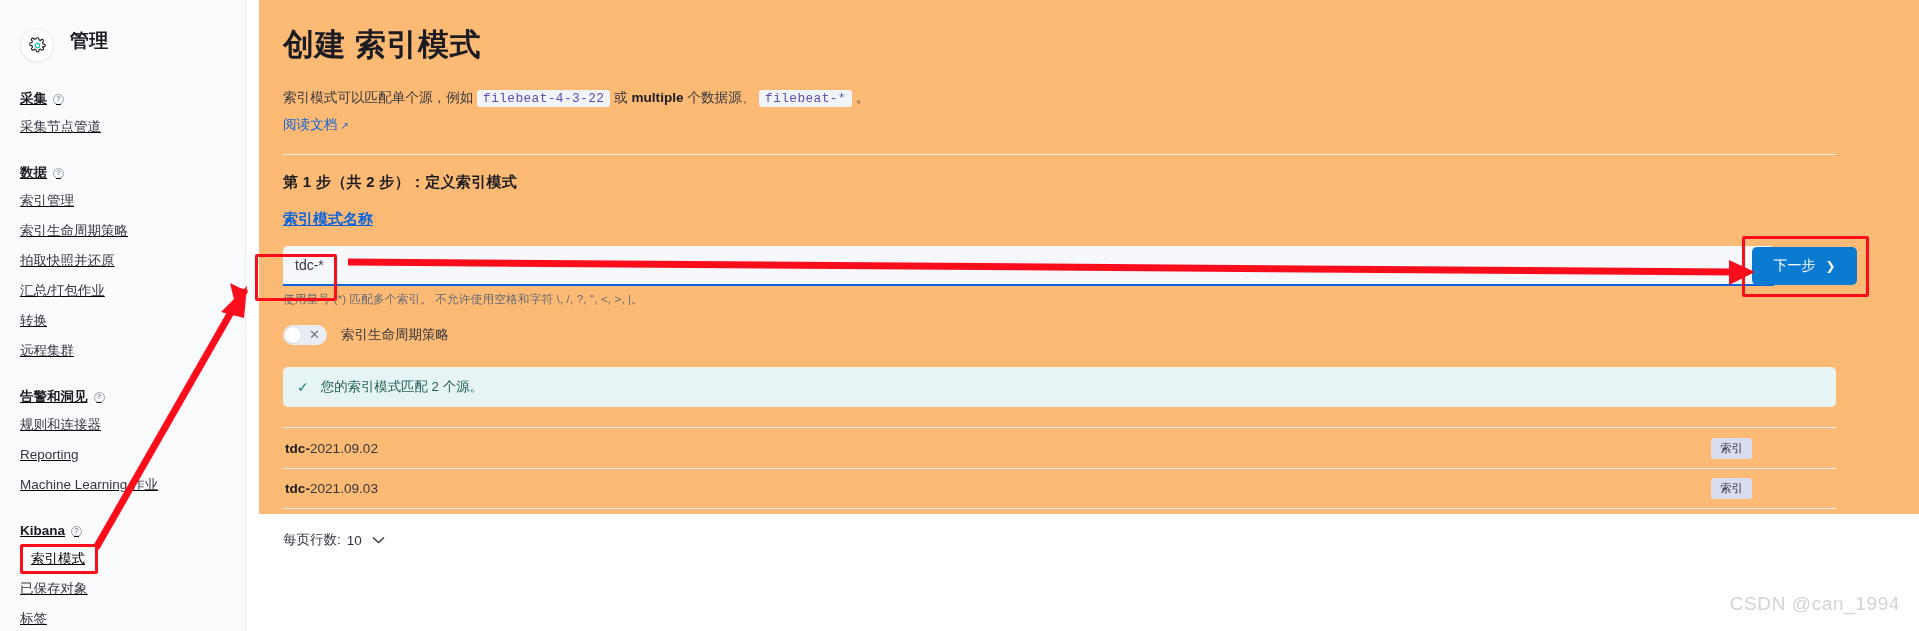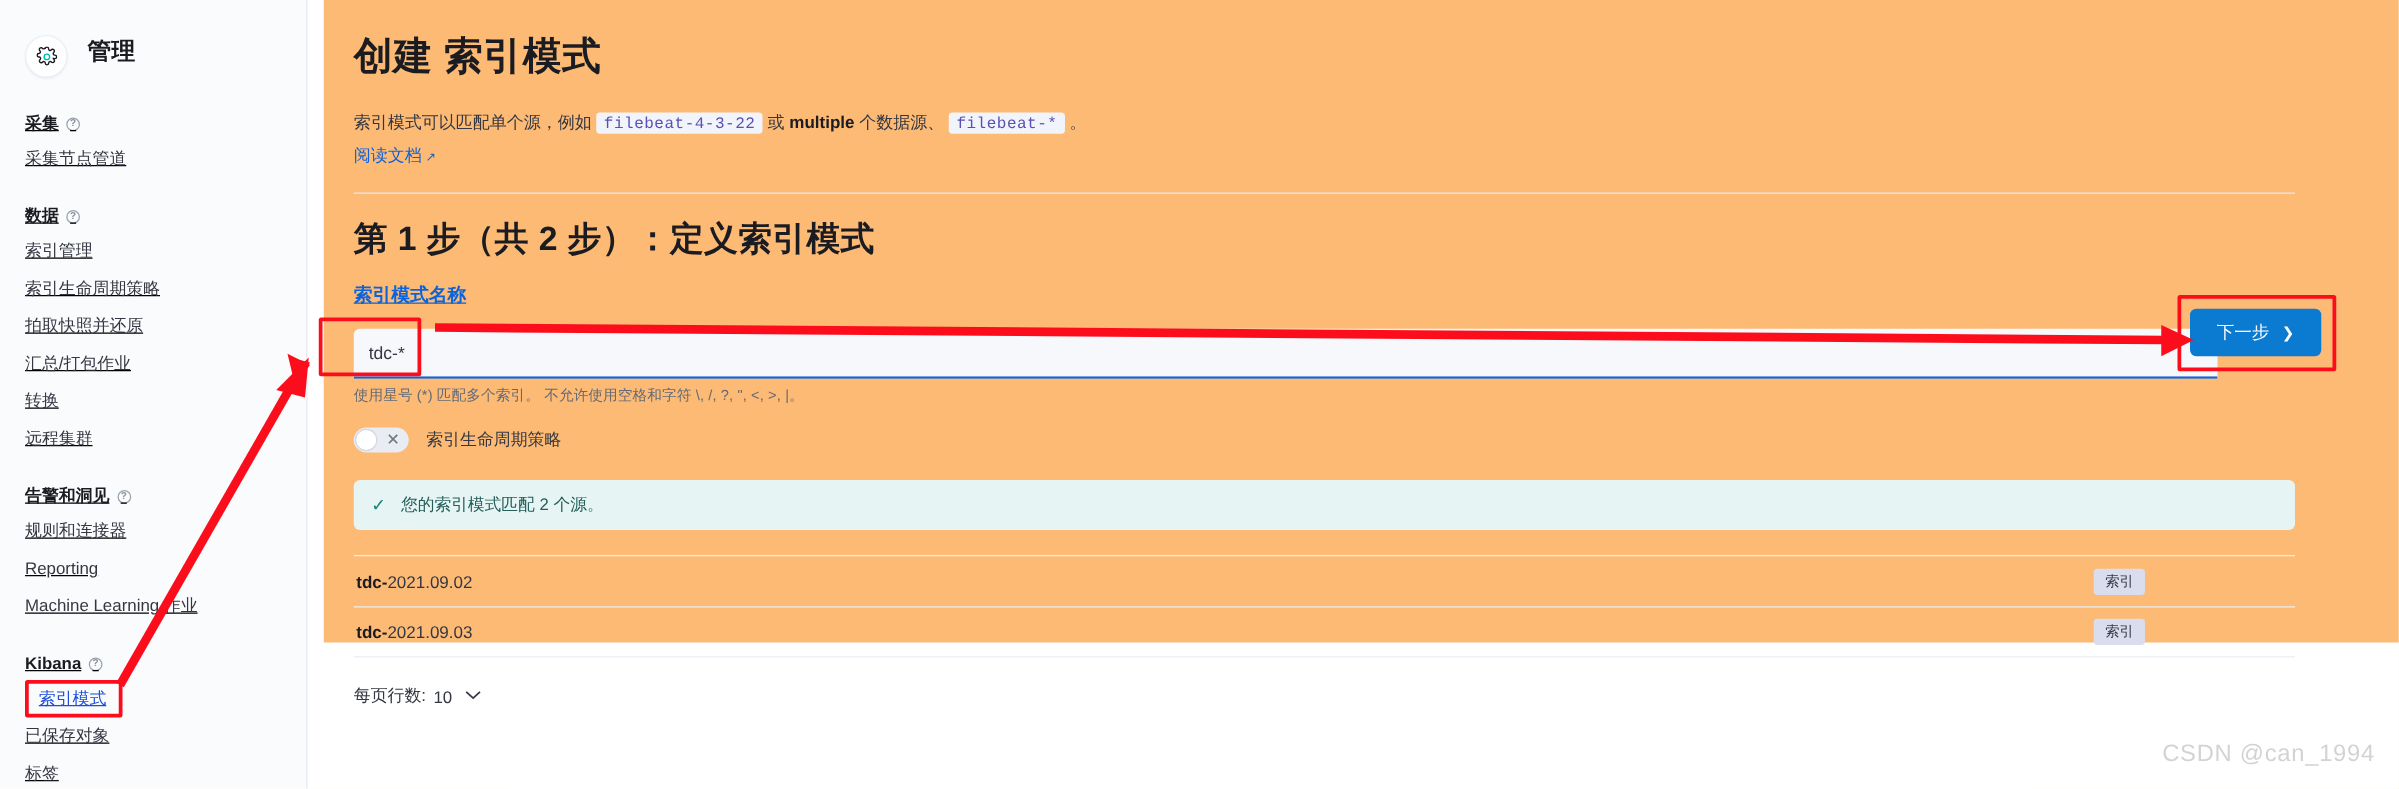--- a/index.html
+++ b/index.html
@@ -56,21 +56,21 @@
   .q-icon span { position:relative; top:-2px; font-size:8px; }
 
   .side-item {
     font-size:13.5px; color:#343741;
     padding: 6px 0 6px 20px;
     line-height: 18px;
     cursor:pointer;
     white-space:nowrap;
   }
   .side-item.active-link {
-    color:#1d4ed8; text-decoration: underline;
+    color:#000000; text-decoration: underline;
   }
   .side-item.boxed {
     display:inline-block;
     margin-left:12px; padding: 3px 10px 3px 8px;
     border:3px solid #fc0d1c;
     border-radius:2px;
   }
 
   
   .main {
@@ -101,21 +101,21 @@
     font-size:13.6px; color:#0b64dd; cursor:pointer;
   }
   .ext-ico { font-size:10px; margin-left:3px; color:#0b64dd; }
 
   .hr {
     height:1px; background:#e3e7ee; border:0;
     margin: 20px 0 18px 0; width: calc(100% - 36px);
   }
 
   .step-title {
-    font-size:27px; font-weight:700; color:#1a1c21;
+    font-size:15px; font-weight:700; color:#1a1c21;
     margin: 4px 0 18px 0; letter-spacing:.3px;
   }
 
   .field-label {
     font-size:15px; font-weight:700; color:#0b64dd;
     margin-bottom:17px;
     text-decoration:underline;
   }
 
   .input-row { position:relative; display:flex; align-items:center; }
@@ -174,21 +174,21 @@
     height:41px;
     border-top:1px solid #eaedf3;
     padding: 0 0 0 2px;
   }
   .t-row.last { border-bottom:1px solid #eaedf3; }
   .t-name { font-size:13.6px; color:#343741; }
   .t-name b { font-weight:700; color:#1a1c21; }
   .badge {
     background:#d9dded; color:#343741;
     font-size:11.4px; border-radius:3px;
-    padding: 3px 9px; margin-right:120px;
+    padding: 3px 9px; margin-right:84px;
   }
 
   .pager { margin-top:22px; display:flex; align-items:center; }
   .pager-label { font-size:13.5px; color:#343741; }
   .pager-chev { margin-left:10px; font-size:11px; color:#343741; }
 
   
   .next-wrap {
     position:absolute; left:1752px; top:247px;
   }

